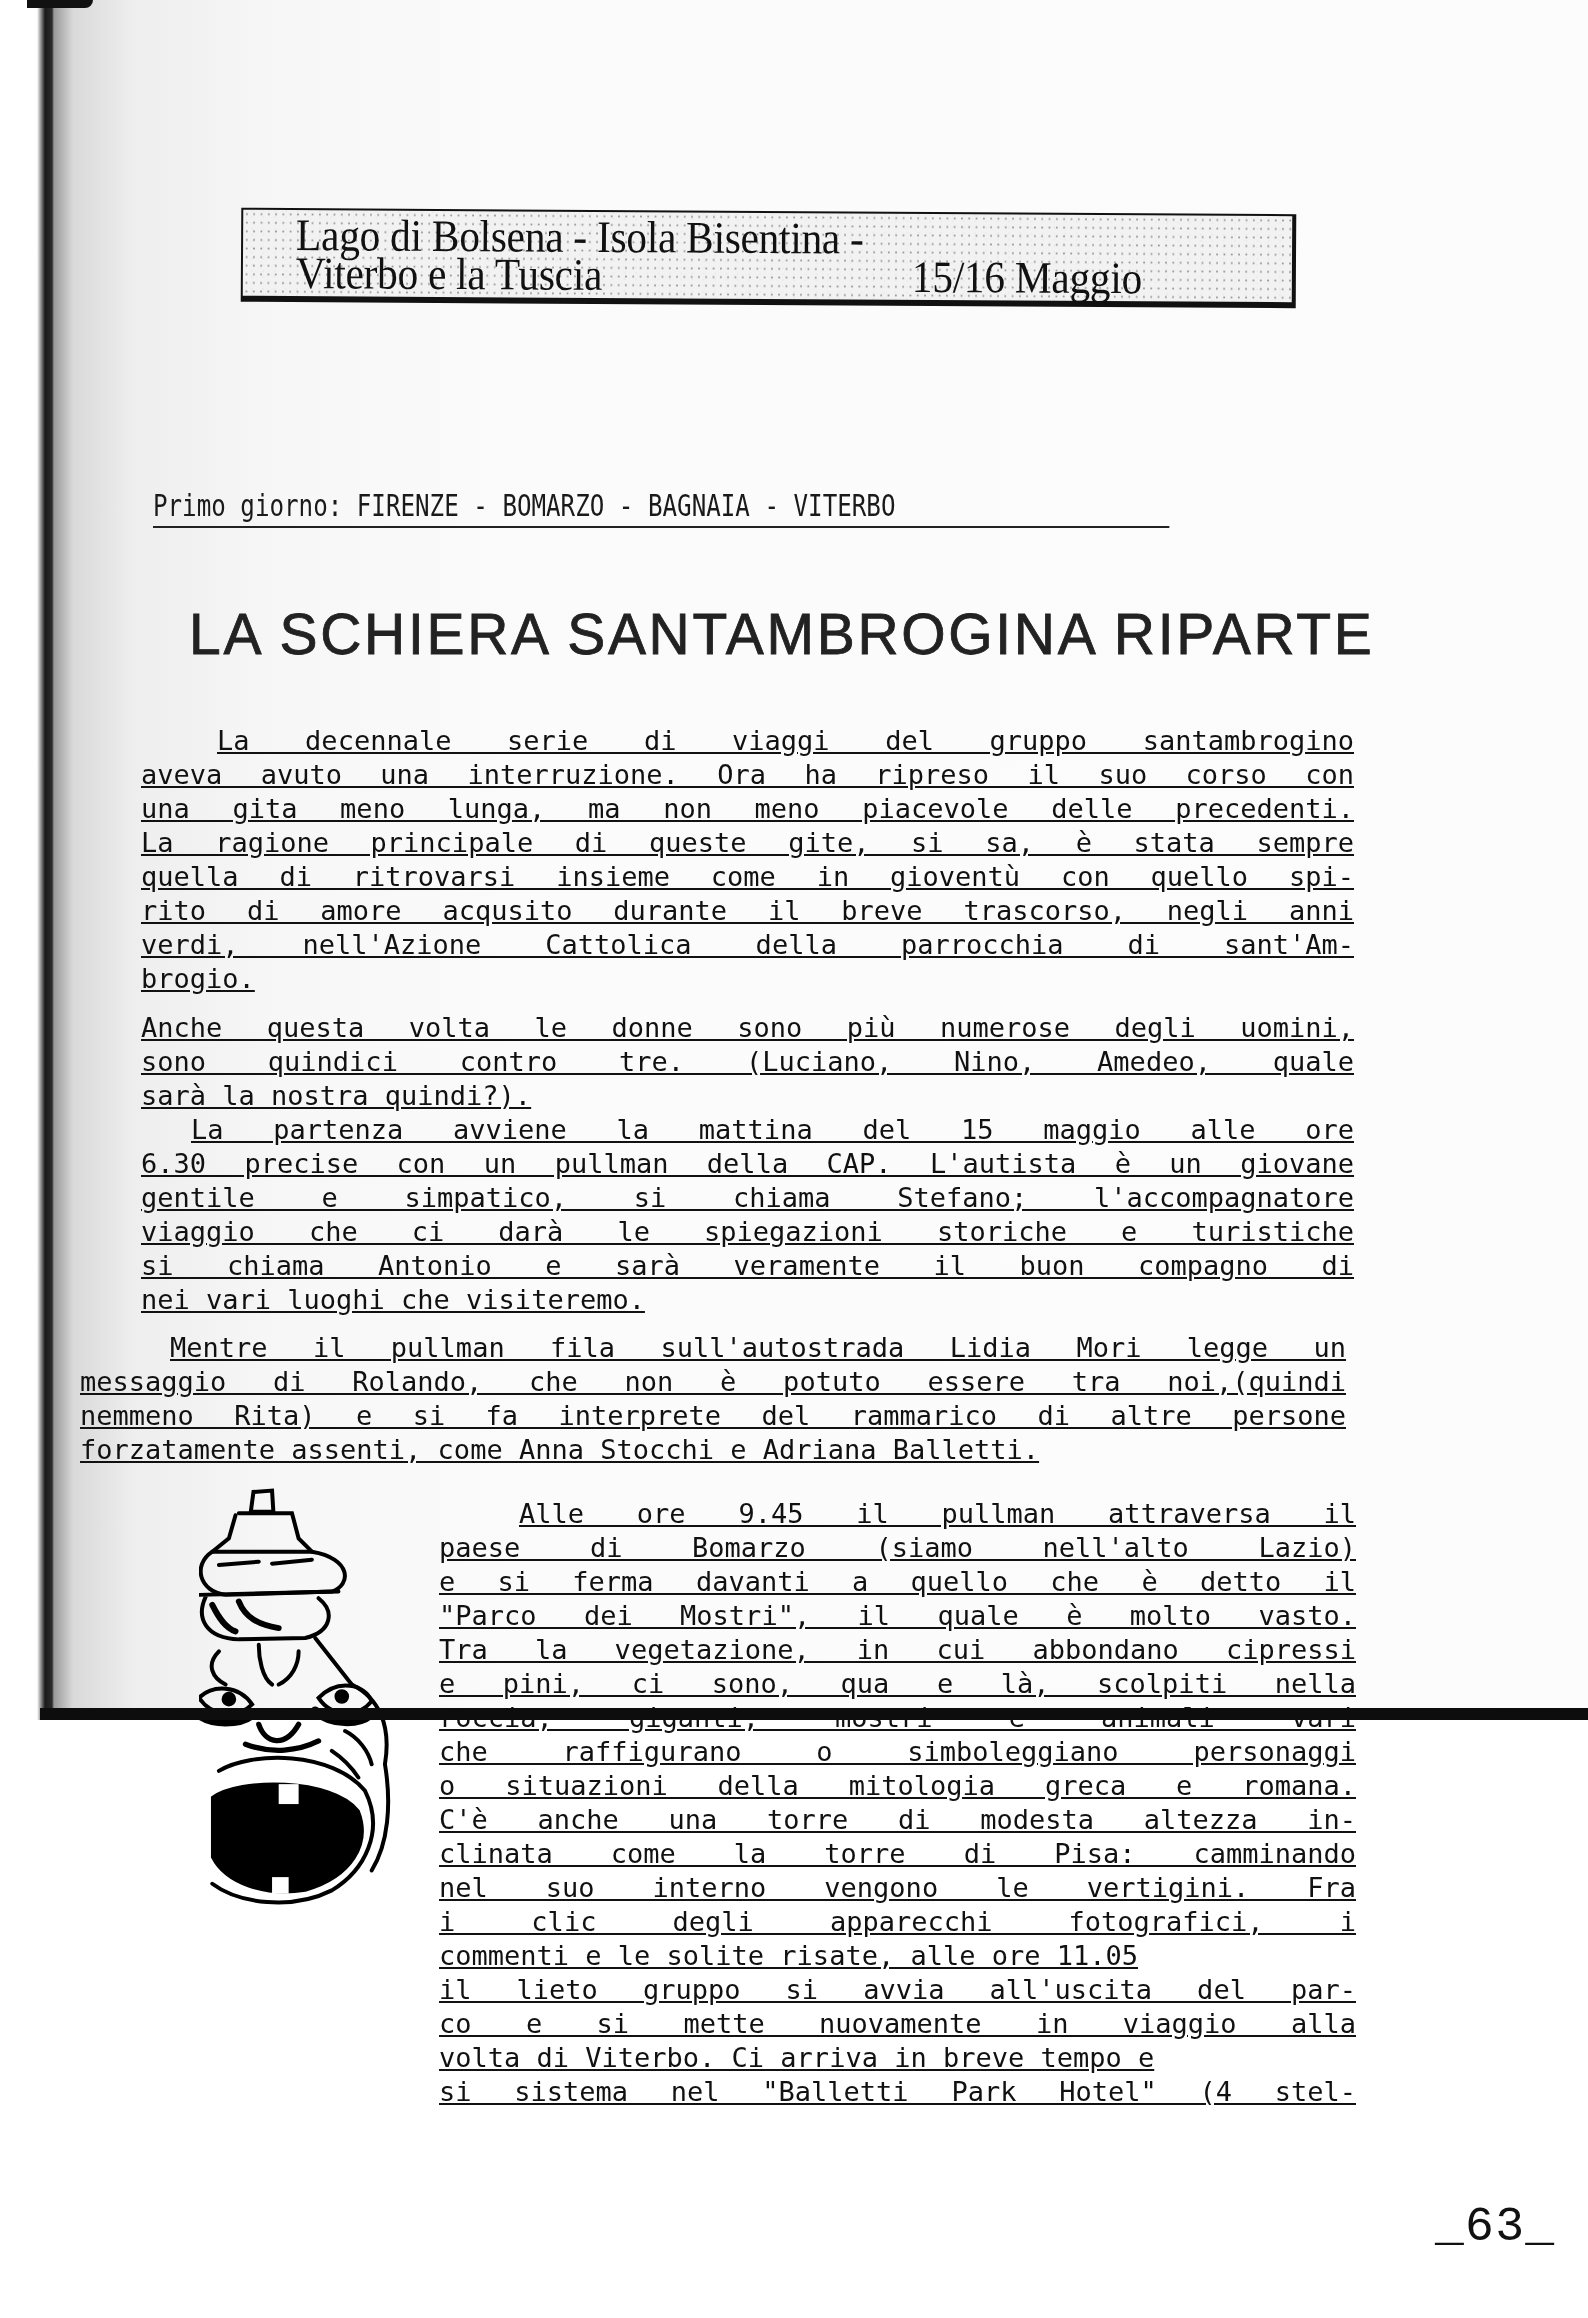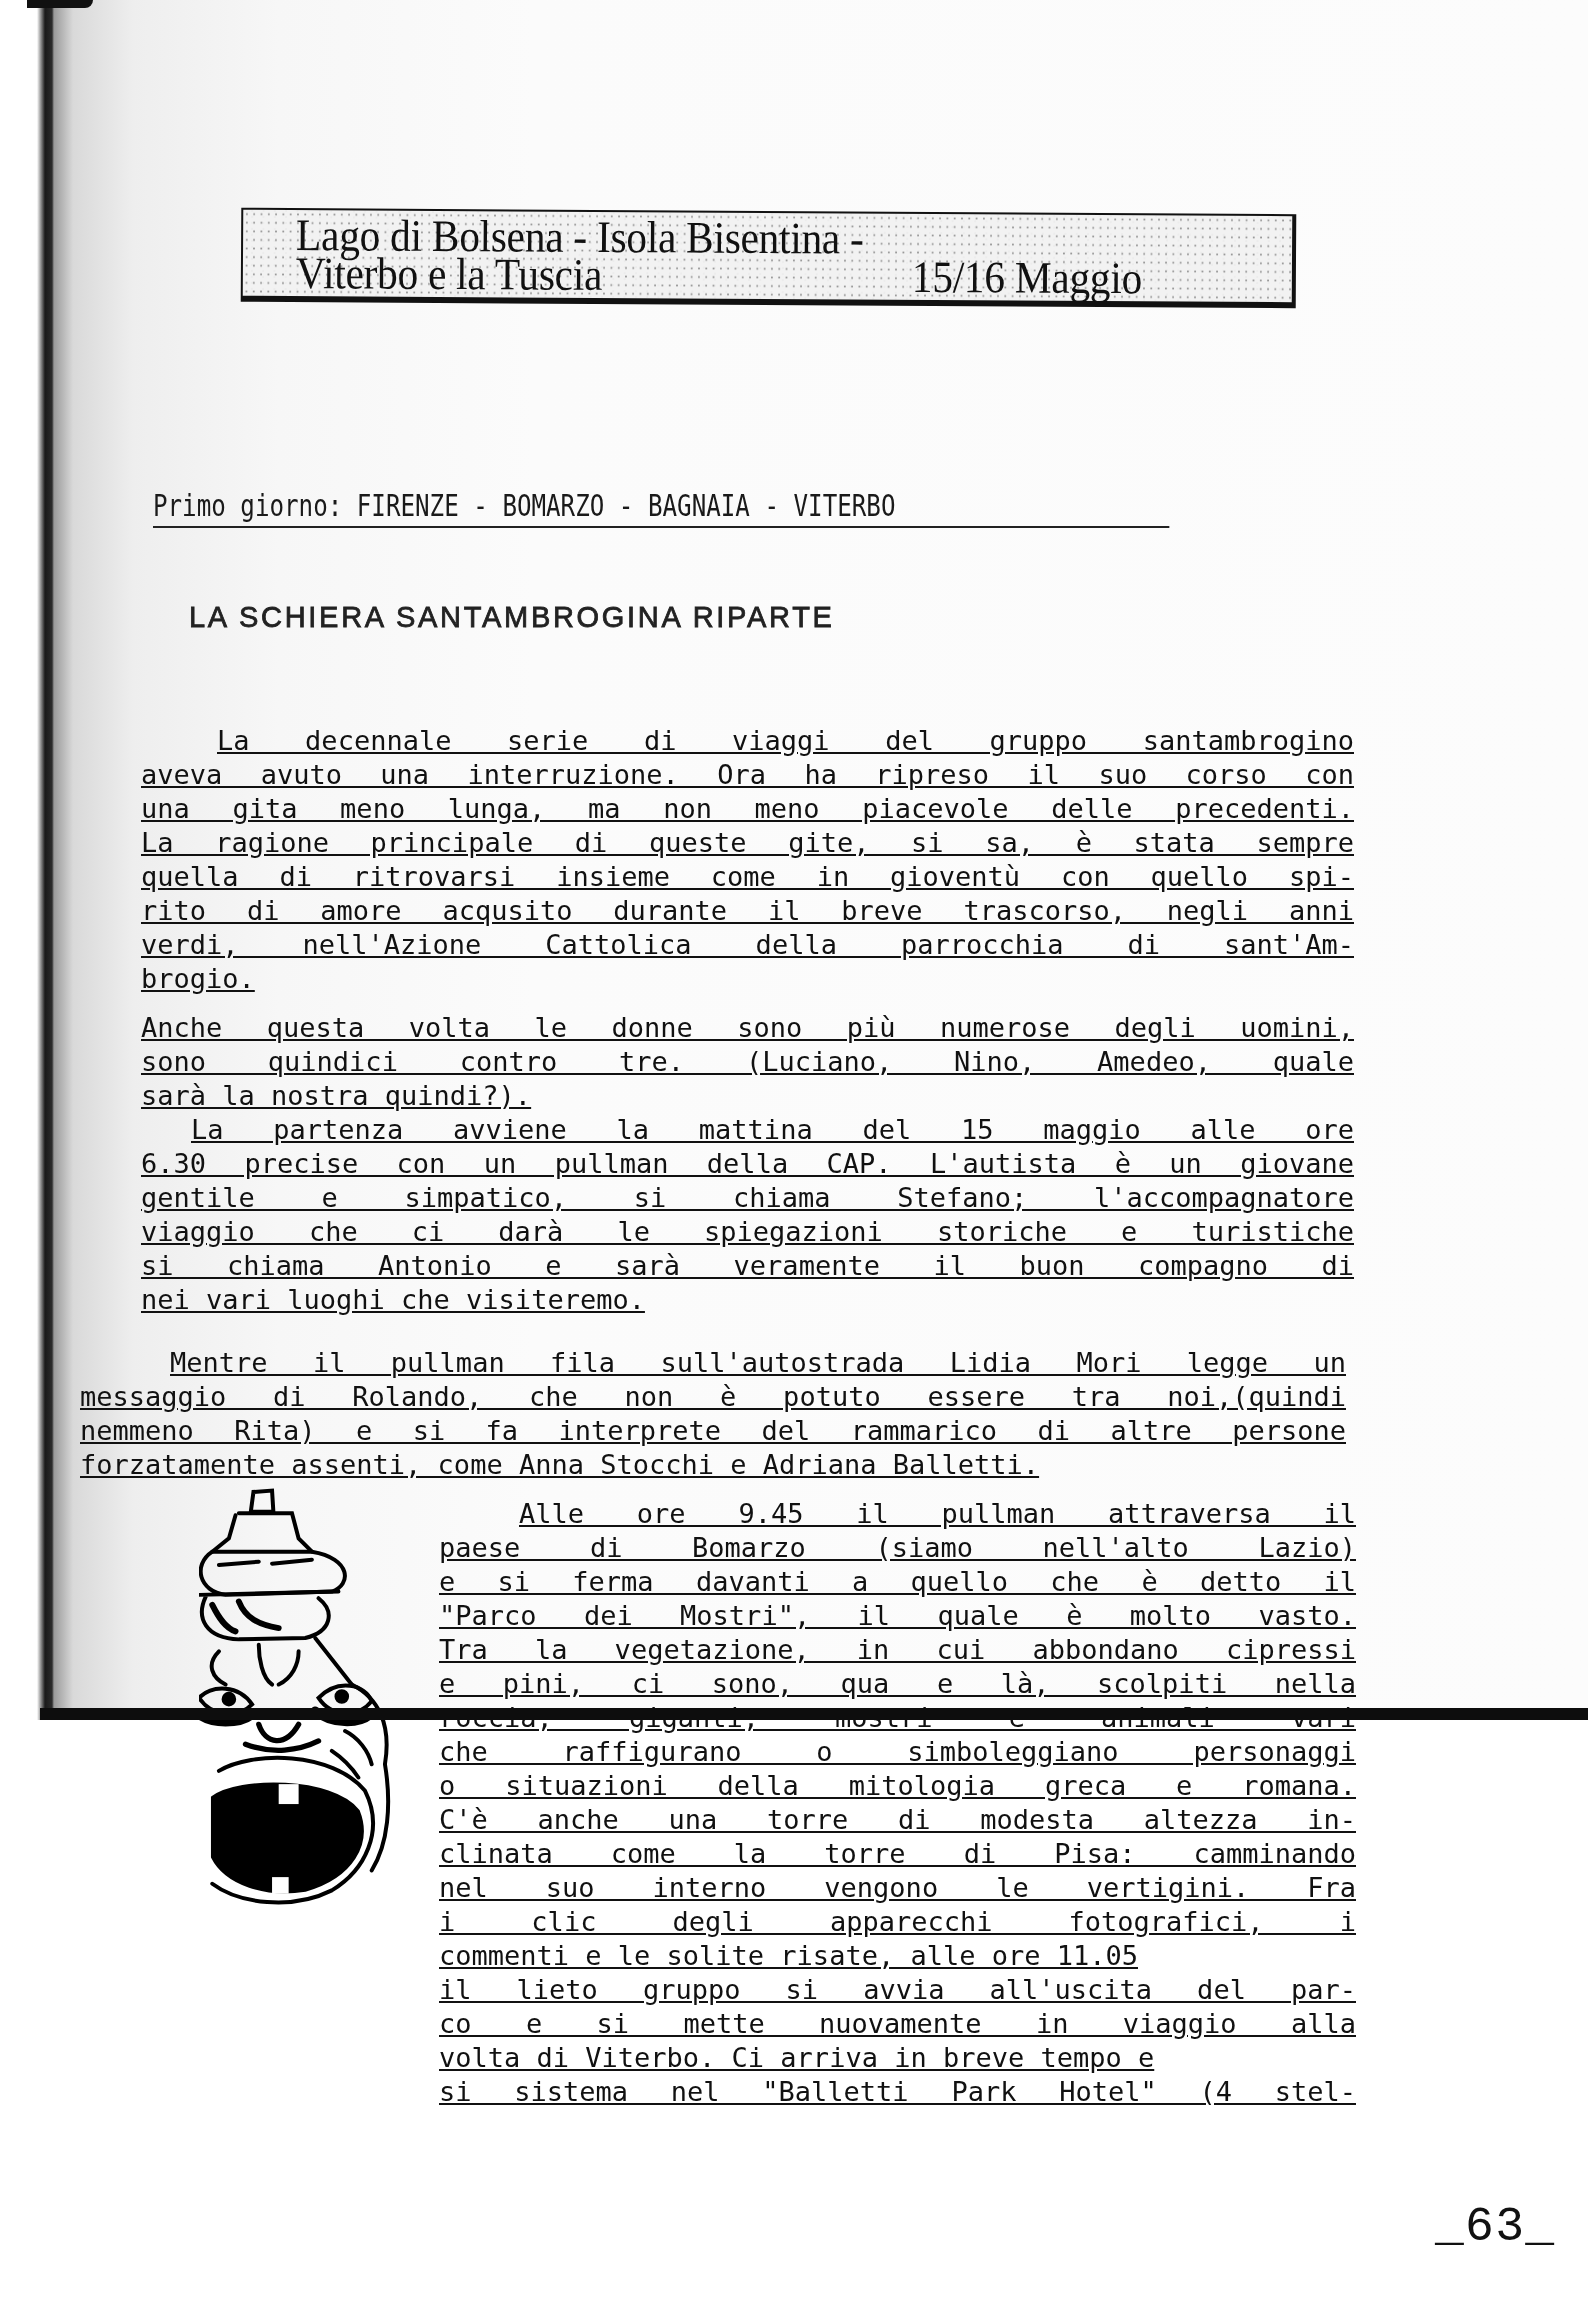--- a/index.html
+++ b/index.html
@@ -35,36 +35,36 @@
   .subtitle {
     position:absolute; left:153px; top:485px; width:1017px;
     font-family:"DejaVu Sans Mono","Liberation Mono",monospace;
     font-size:31px; line-height:40px; color:#1a1a1a; white-space:nowrap;
     transform:scaleX(0.78); transform-origin:left top;
     border-bottom:2.7px solid #222; padding-bottom:1.3px; width:1303px;
   }
   .headline {
     position:absolute; left:189px; top:601px;
     font-family:"Liberation Sans","DejaVu Sans",sans-serif; font-weight:normal;
-    font-size:29px; color:#222; letter-spacing:2.7px; white-space:nowrap;
+    font-size:57px; color:#222; letter-spacing:2.7px; white-space:nowrap;
     -webkit-text-stroke:0.8px #222;
   }
   .body-block {
     position:absolute; font-family:"DejaVu Sans Mono","Liberation Mono",monospace;
     color:#111; font-size:27px; line-height:34px;text-decoration:underline;
   }
   .line {
     display:block; white-space:nowrap; text-align:justify;
     text-align-last:justify; height:34px; overflow:hidden;
     transform-origin:left top;
   }
   .line.last { text-align-last:left; }
   .b1 { left:141px; top:724px; width:1213px; }
   .b2 { left:141px; top:1011px; width:1213px; }
-  .b3 { left:80px; top:1331px; width:1266px;margin-top:15px; }
+  .b3 { left:80px; top:1331px; width:1266px; }
   .b4 { left:439px; top:1497px; width:917px; }
   .indent { padding-left:76px; }
   .sketch { position:absolute; left:199px; top:1485px; width:259px; height:585px; }
   .page-number {
     position:absolute; left:1435px; top:2200px;
     font-family:Liberation Mono, monospace; font-size:48px; color:#111;
     letter-spacing:1.3px;
   }
 </style>
 </head>

